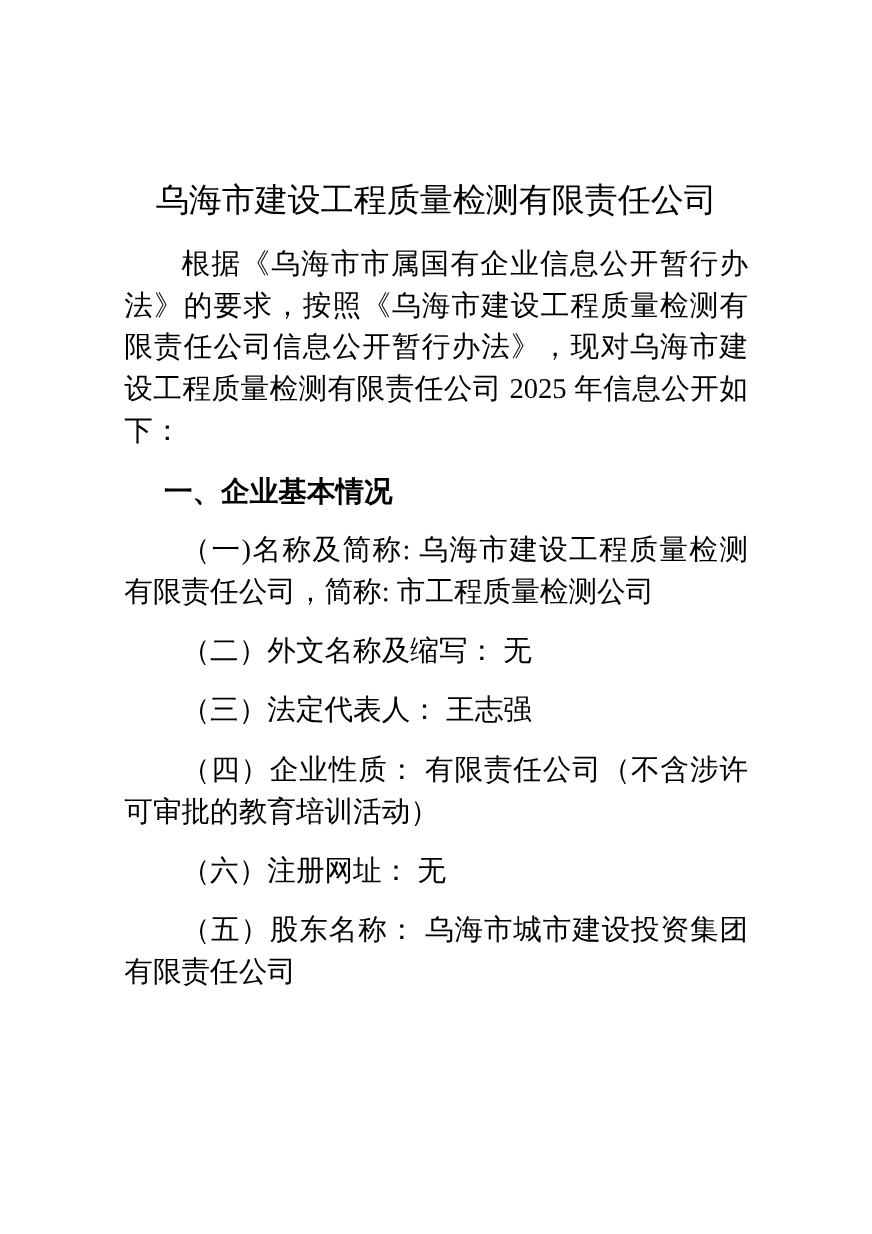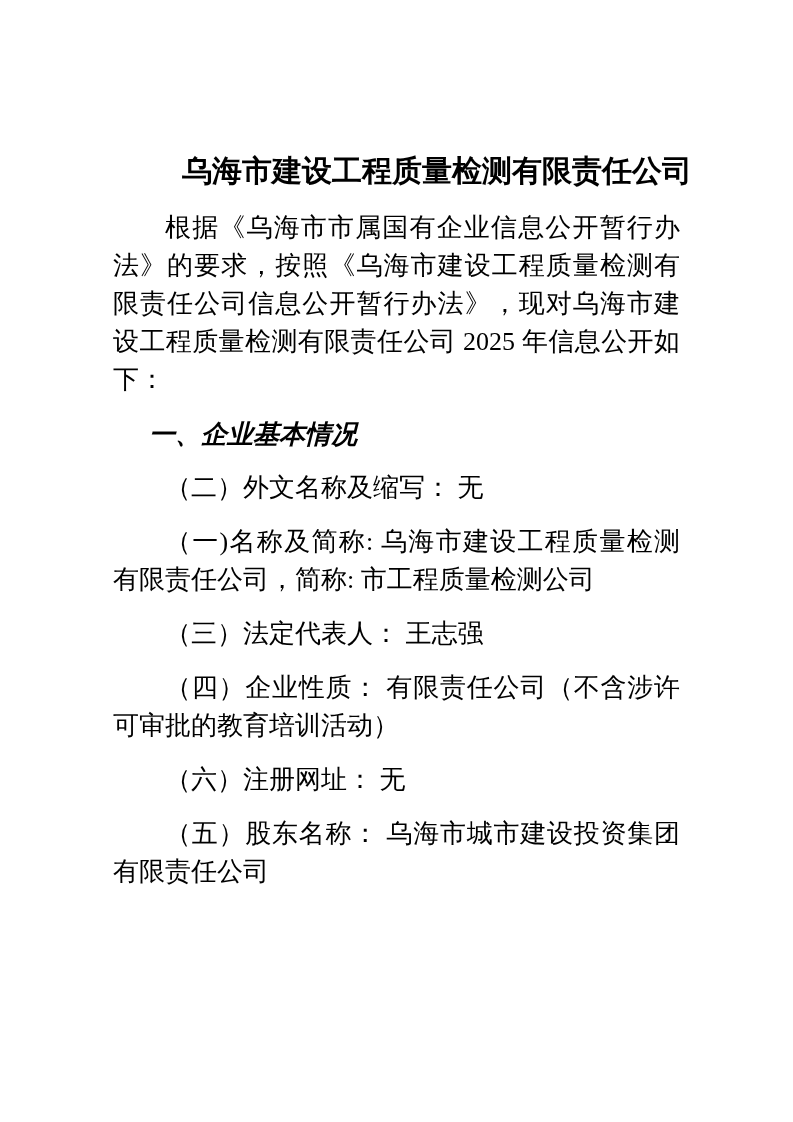--- a/index.html
+++ b/index.html
@@ -13,56 +13,55 @@
     height: 1122px;
     margin: 0 auto;
     background: #ffffff;
     overflow: hidden;
     box-sizing: border-box;
     padding: 145px 97px 0 97px;
     color: #000000;
     font-family: "Liberation Serif", "DejaVu Serif", serif;
   }
   .doc-title {
-    text-align: right;
+    text-align: center;
     font-size: 30px;
-    font-weight: bold;
+    font-weight: normal;
     line-height: 44px;
-    margin: 4px;
+    margin: 16px;
   }
   .doc-title.second {
     margin-bottom: 52px;
   }
   .para {
     font-size: 26px;
     line-height: 38px;
     text-align: justify;
     text-indent: 2em;
     margin: 16px;
     word-break: break-all;
   }
   .section-heading {
     font-size: 26px;
     line-height: 38px;
     font-weight: bold;
     text-indent: 2em;
     margin: 0;
     font-family: "Liberation Sans", "DejaVu Sans", sans-serif;
-    font-style: italic;
   }
 </style>
 </head>
 <body>
 
 <div class="page">
   <h1 class="doc-title">乌海市建设工程质量检测有限责任公司</h1>
 
   <p class="para">根据《乌海市市属国有企业信息公开暂行办法》的要求，按照《乌海市建设工程质量检测有限责任公司信息公开暂行办法》，现对乌海市建设工程质量检测有限责任公司 2025 年信息公开如下：</p>
 
   <h2 class="section-heading">一、企业基本情况</h2>
 
+  <p class="para">（一)名称及简称: 乌海市建设工程质量检测有限责任公司，简称: 市工程质量检测公司</p>
   <p class="para">（二）外文名称及缩写： 无</p>
-  <p class="para">（一)名称及简称: 乌海市建设工程质量检测有限责任公司，简称: 市工程质量检测公司</p>
   <p class="para">（三）法定代表人： 王志强</p>
   <p class="para">（四）企业性质： 有限责任公司（不含涉许可审批的教育培训活动）</p>
   <p class="para">（六）注册网址： 无</p>
   <p class="para">（五）股东名称： 乌海市城市建设投资集团有限责任公司</p>
 </div>
 
 </body></html>

